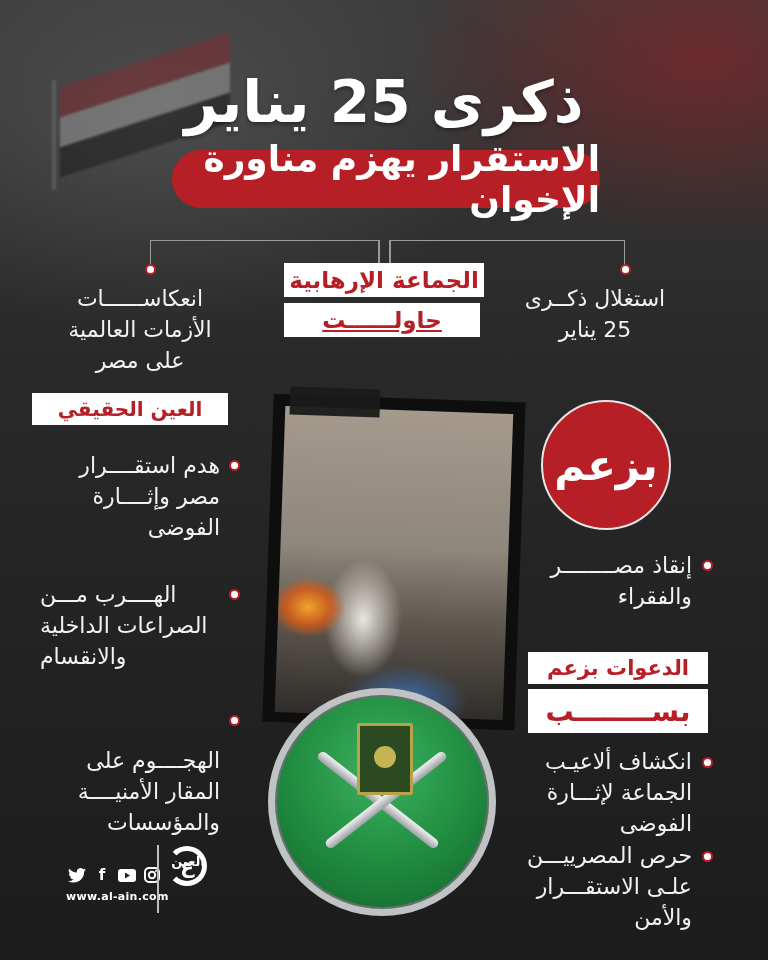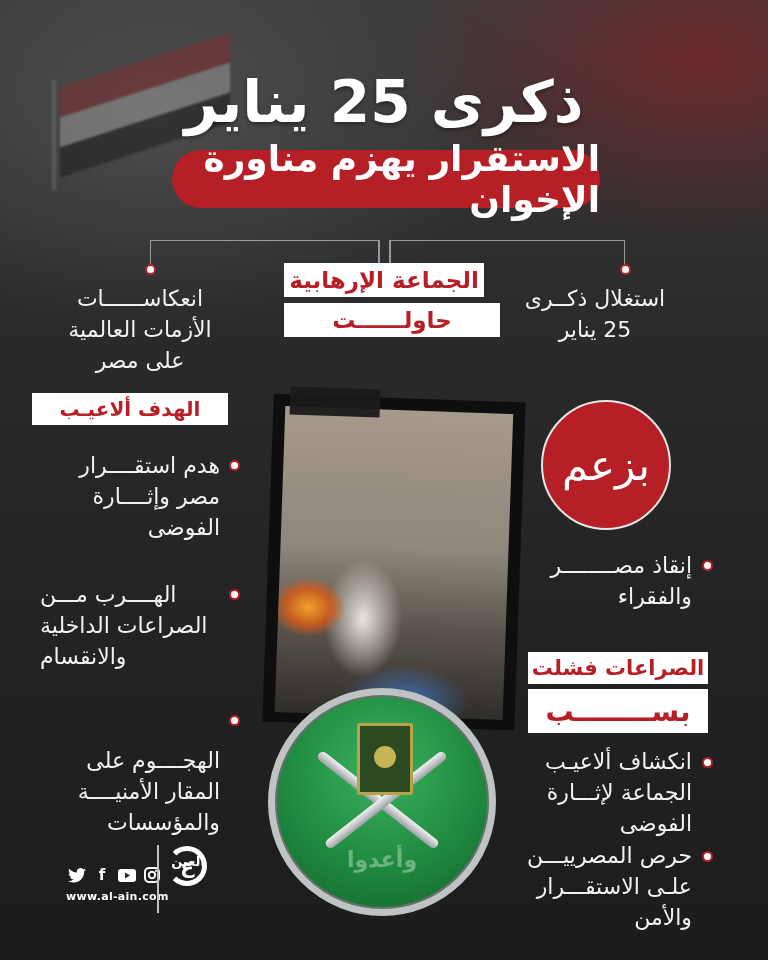--- a/index.html
+++ b/index.html
@@ -102,21 +102,21 @@
   .emblem .s2 { left: 36px; transform: rotate(-38deg); }
   .emblem .motto {
     position: absolute; left: 0; right: 0; top: 152px; text-align: center;
     font-size: 22px; color: rgba(255,255,255,0.35); direction: rtl; font-weight: bold;
   }
 
   .circle-badge {
     position: absolute; left: 541px; top: 400px; width: 130px; height: 130px;
     border-radius: 50%; background: #b61f26; border: 2px solid #e6e6e6;
     display: flex; align-items: center; justify-content: center;
-    font-size: 42px; font-weight: normal; direction: rtl; color: #fff;
+    font-size: 42px; font-weight: bold; direction: rtl; color: #fff;
   }
 
   .footer-social {
     position: absolute; left: 68px; top: 866px; display: flex; gap: 7px; align-items: center;
   }
   .social-icon {
     width: 18px; height: 18px; display:flex; align-items:center; justify-content:center;
     font-size: 15px; font-weight: bold; color: #fff;
   }
   .footer-url {
@@ -155,63 +155,62 @@
 <div class="connector conn-left"></div>
 <div class="conn-left-drop"></div>
 <div class="connector conn-right"></div>
 <div class="conn-right-drop"></div>
 <div class="dot" style="left:145px; top:264px;"></div>
 <div class="dot" style="left:620px; top:264px;"></div>
 
 <div class="label-box" style="left:284px; top:263px; width:200px; height:34px; font-size:23px;">
   <span>الجماعة الإرهابية</span>
 </div>
-<div class="label-box" style="left:284px; top:303px; width:216px; height:34px; font-size:23px;">
+<div class="label-box" style="left:284px; top:303px; width:196px; height:34px; font-size:23px;text-decoration:underline;">
   <span>حاولــــــت</span>
 </div>
 
 <div class="text-block" style="left:500px; top:283px; width:190px; text-align:center; white-space:pre-line;">استغلال ذكــرى
 25 يناير</div>
 <div class="text-block" style="left:40px; top:283px; width:200px; text-align:center; white-space:pre-line;">انعكاســــــات
 الأزمات العالمية
 على مصر</div>
 
 <div class="label-box" style="left:32px; top:393px; width:196px; height:32px; font-size:20px;">
-  <span>الهدف ألاعيـب</span>
+  <span>العين الحقيقي</span>
 </div>
 
 <div class="dot" style="left:229px; top:460px;"></div>
 <div class="text-block" style="left:40px; top:450px; width:180px; text-align:right;">هدم استقــــرار مصر وإثــــارة الفوضى</div>
 
 <div class="dot" style="left:229px; top:589px;"></div>
 <div class="text-block" style="left:40px; top:579px; width:180px; text-align:left;">الهــــرب مـــن الصراعات الداخلية والانقسام</div>
 
 <div class="dot" style="left:229px; top:715px;"></div>
 <div class="text-block" style="left:40px; top:705px; width:180px; text-align:right;margin-top:40px;">الهجــــوم على المقار الأمنيــــة والمؤسسات</div>
 
 <div class="photo-frame">
   <div class="photo"></div>
 </div>
 <div class="tape"></div>
 
 <div class="emblem">
   <div class="sword s1"></div>
   <div class="sword s2"></div>
   <div class="book"></div>
-  <div class="motto">وأعدوا</div>
 </div>
 
 <div class="circle-badge">
   <span>بزعم</span>
 </div>
 <div class="dot" style="left:702px; top:560px;"></div>
 <div class="text-block" style="left:520px; top:550px; width:172px; text-align:right;">إنقاذ مصــــــــر والفقراء</div>
 
 <div class="label-box" style="left:528px; top:652px; width:180px; height:32px; font-size:21px;">
-  <span>الصراعات فشلت</span>
+  <span>الدعوات بزعم</span>
 </div>
 <div class="label-box" style="left:528px; top:689px; width:180px; height:44px; font-size:28px;">
   <span>بســــــــب</span>
 </div>
 
 <div class="dot" style="left:702px; top:757px;"></div>
 <div class="text-block" style="left:520px; top:746px; width:172px; text-align:right;">انكشاف ألاعيـب الجماعة لإثـــارة الفوضى</div>
 
 <div class="dot" style="left:702px; top:851px;"></div>
 <div class="text-block" style="left:520px; top:840px; width:172px; text-align:right;">حرص المصرييـــن علـى الاستقـــرار والأمن</div>

